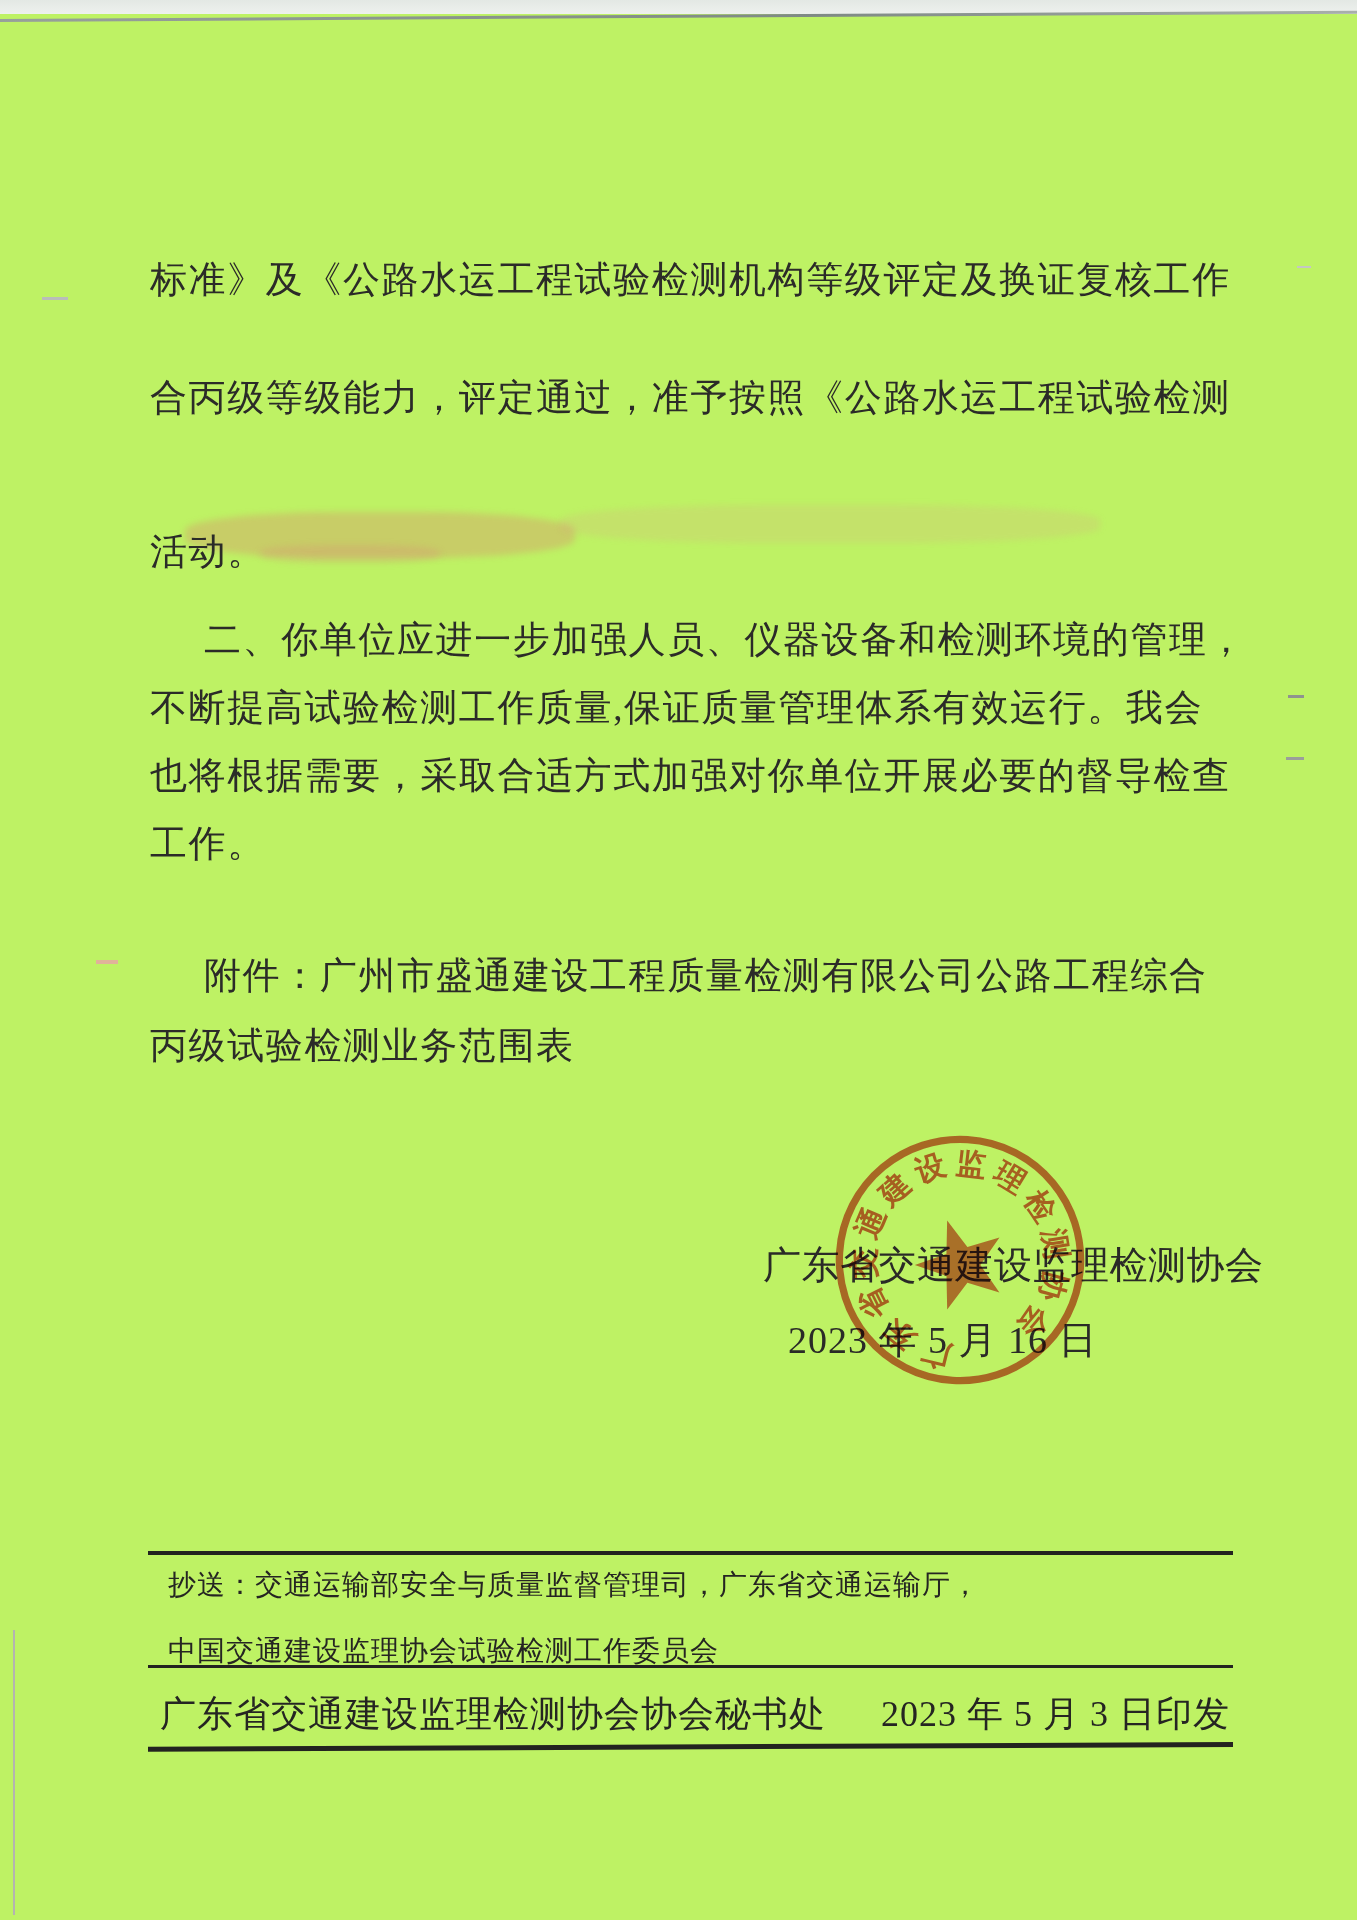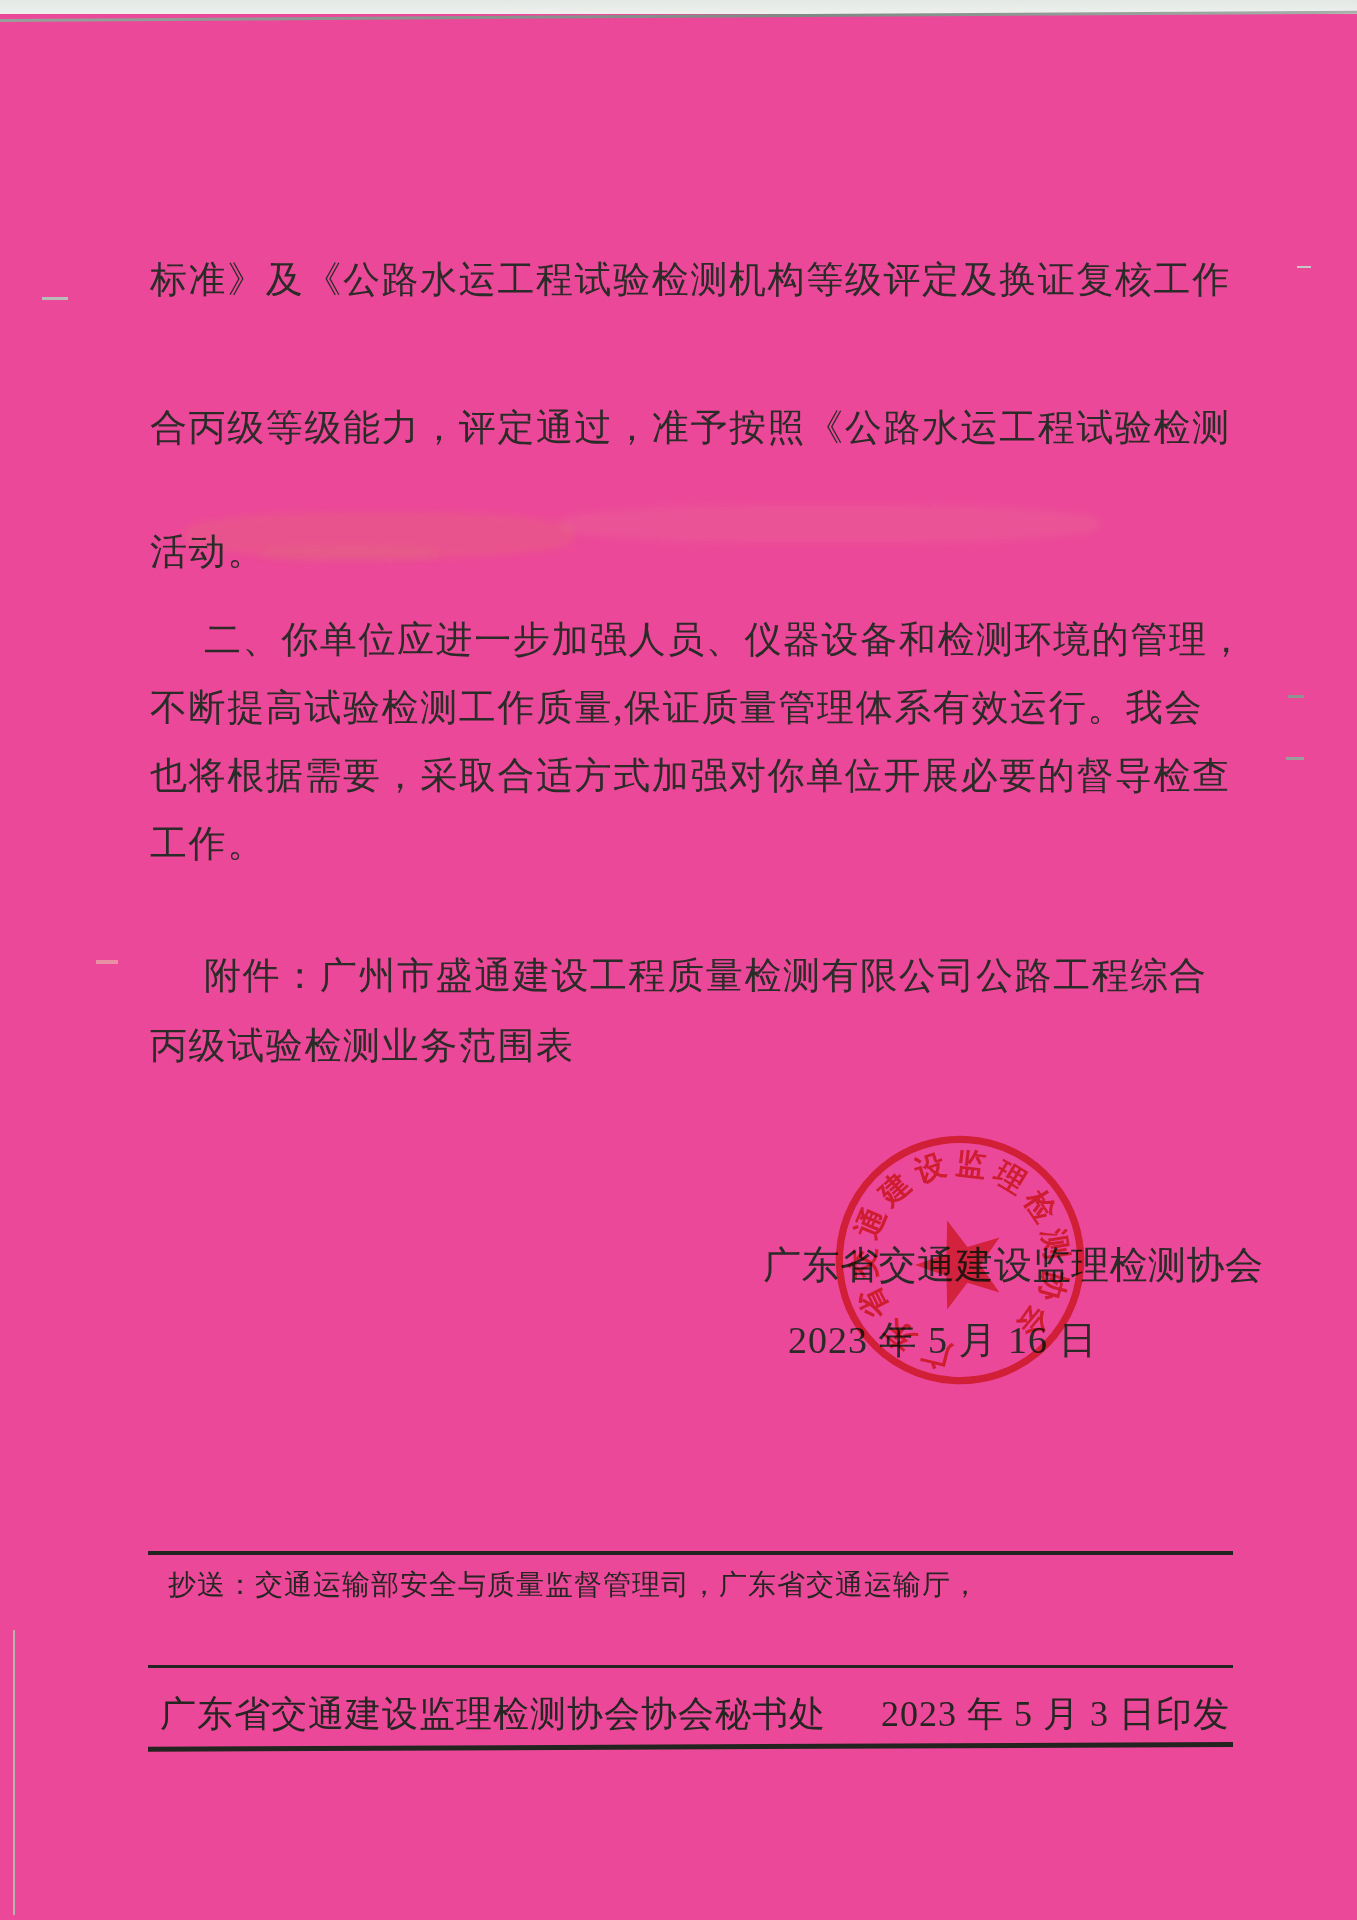--- a/index.html
+++ b/index.html
@@ -1,20 +1,20 @@
 <!DOCTYPE html>
 <html><head>
 <meta charset="utf-8">
 <style>
   html,body { margin:0; padding:0; background:#e9e9e7; }
   .page {
     position:relative;
     width:1357px; height:1920px;
     margin:0 auto;
-    background:#ec4899;
+    background:#bef264;
     overflow:hidden;
     font-family:"Liberation Serif","DejaVu Serif",serif;
     color:#2a2a27;
     text-decoration:underline;
   }
   
   .scan-top-band {
     position:absolute; left:0; top:0; width:1357px; height:14px;
     background:linear-gradient(to bottom,#e3e8e4,#eef1ee);
   }
@@ -73,21 +73,21 @@
   <div class="scan-top-band"></div>
   <div class="scan-top-line"></div>
   <div class="artifact" style="left:42px;top:297px;width:26px;height:3px;background:#b9bdb9;"></div>
   <div class="artifact" style="left:96px;top:960px;width:22px;height:4px;background:#e8a3a6;opacity:.8;"></div>
   <div class="artifact" style="left:13px;top:1630px;width:2px;height:285px;background:#b4b4b0;"></div>
   <div class="artifact" style="left:1288px;top:695px;width:16px;height:3px;background:#8f938f;"></div>
   <div class="artifact" style="left:1286px;top:757px;width:18px;height:3px;background:#9b9e9a;"></div>
   <div class="artifact" style="left:1297px;top:266px;width:14px;height:2px;background:#c4c7c3;"></div>
 
   <div class="bline" style="top:256px">标准》及《公路水运工程试验检测机构等级评定及换证复核工作</div>
-  <div class="bline" style="top:404px">合丙级等级能力，评定通过，准予按照《公路水运工程试验检测</div>
+  <div class="bline" style="top:374px">合丙级等级能力，评定通过，准予按照《公路水运工程试验检测</div>
 
   <div class="smear" style="left:185px;top:512px;width:390px;height:46px;background:rgba(226,110,110,0.28);border-radius:40%;"></div>
   <div class="smear" style="left:560px;top:505px;width:540px;height:38px;background:rgba(232,140,140,0.16);border-radius:40%;"></div>
   <div class="smear" style="left:260px;top:545px;width:180px;height:18px;background:rgba(222,120,120,0.20);border-radius:40%;"></div>
 
   <div class="bline" style="top:528px">活动。</div>
 
   <div class="bline indent" style="top:616px">二、你单位应进一步加强人员、仪器设备和检测环境的管理，</div>
   <div class="bline" style="top:684px">不断提高试验检测工作质量,保证质量管理体系有效运行。我会</div>
   <div class="bline" style="top:752px">也将根据需要，采取合适方式加强对你单位开展必要的督导检查</div>
@@ -116,20 +116,21 @@
           <text transform="rotate(74 125 125) translate(125 42)" text-anchor="middle">检</text>
           <text transform="rotate(98.66666666666666 125 125) translate(125 42)" text-anchor="middle">测</text>
           <text transform="rotate(123.33333333333331 125 125) translate(125 42)" text-anchor="middle">协</text>
           <text transform="rotate(148 125 125) translate(125 42)" text-anchor="middle">会</text>
         </g>
     </svg>
   </div>
 
   <div class="rule" style="top:1551px;height:4px;"></div>
   <div class="f-line" style="top:1566px">抄送：交通运输部安全与质量监督管理司，广东省交通运输厅，</div>
+  <div class="f-line" style="top:1632px">中国交通建设监理协会试验检测工作委员会</div>
   <div class="rule" style="top:1665px;height:3px;"></div>
   <div class="f-issuer" style="top:1690px">
     <span>广东省交通建设监理检测协会协会秘书处</span>
     <span>2023 年 5 月 3 日印发</span>
   </div>
   <div class="rule" style="top:1742px;height:5px;transform:rotate(-0.25deg);transform-origin:right center;"></div>
 
 </div>
 
 </body></html>

